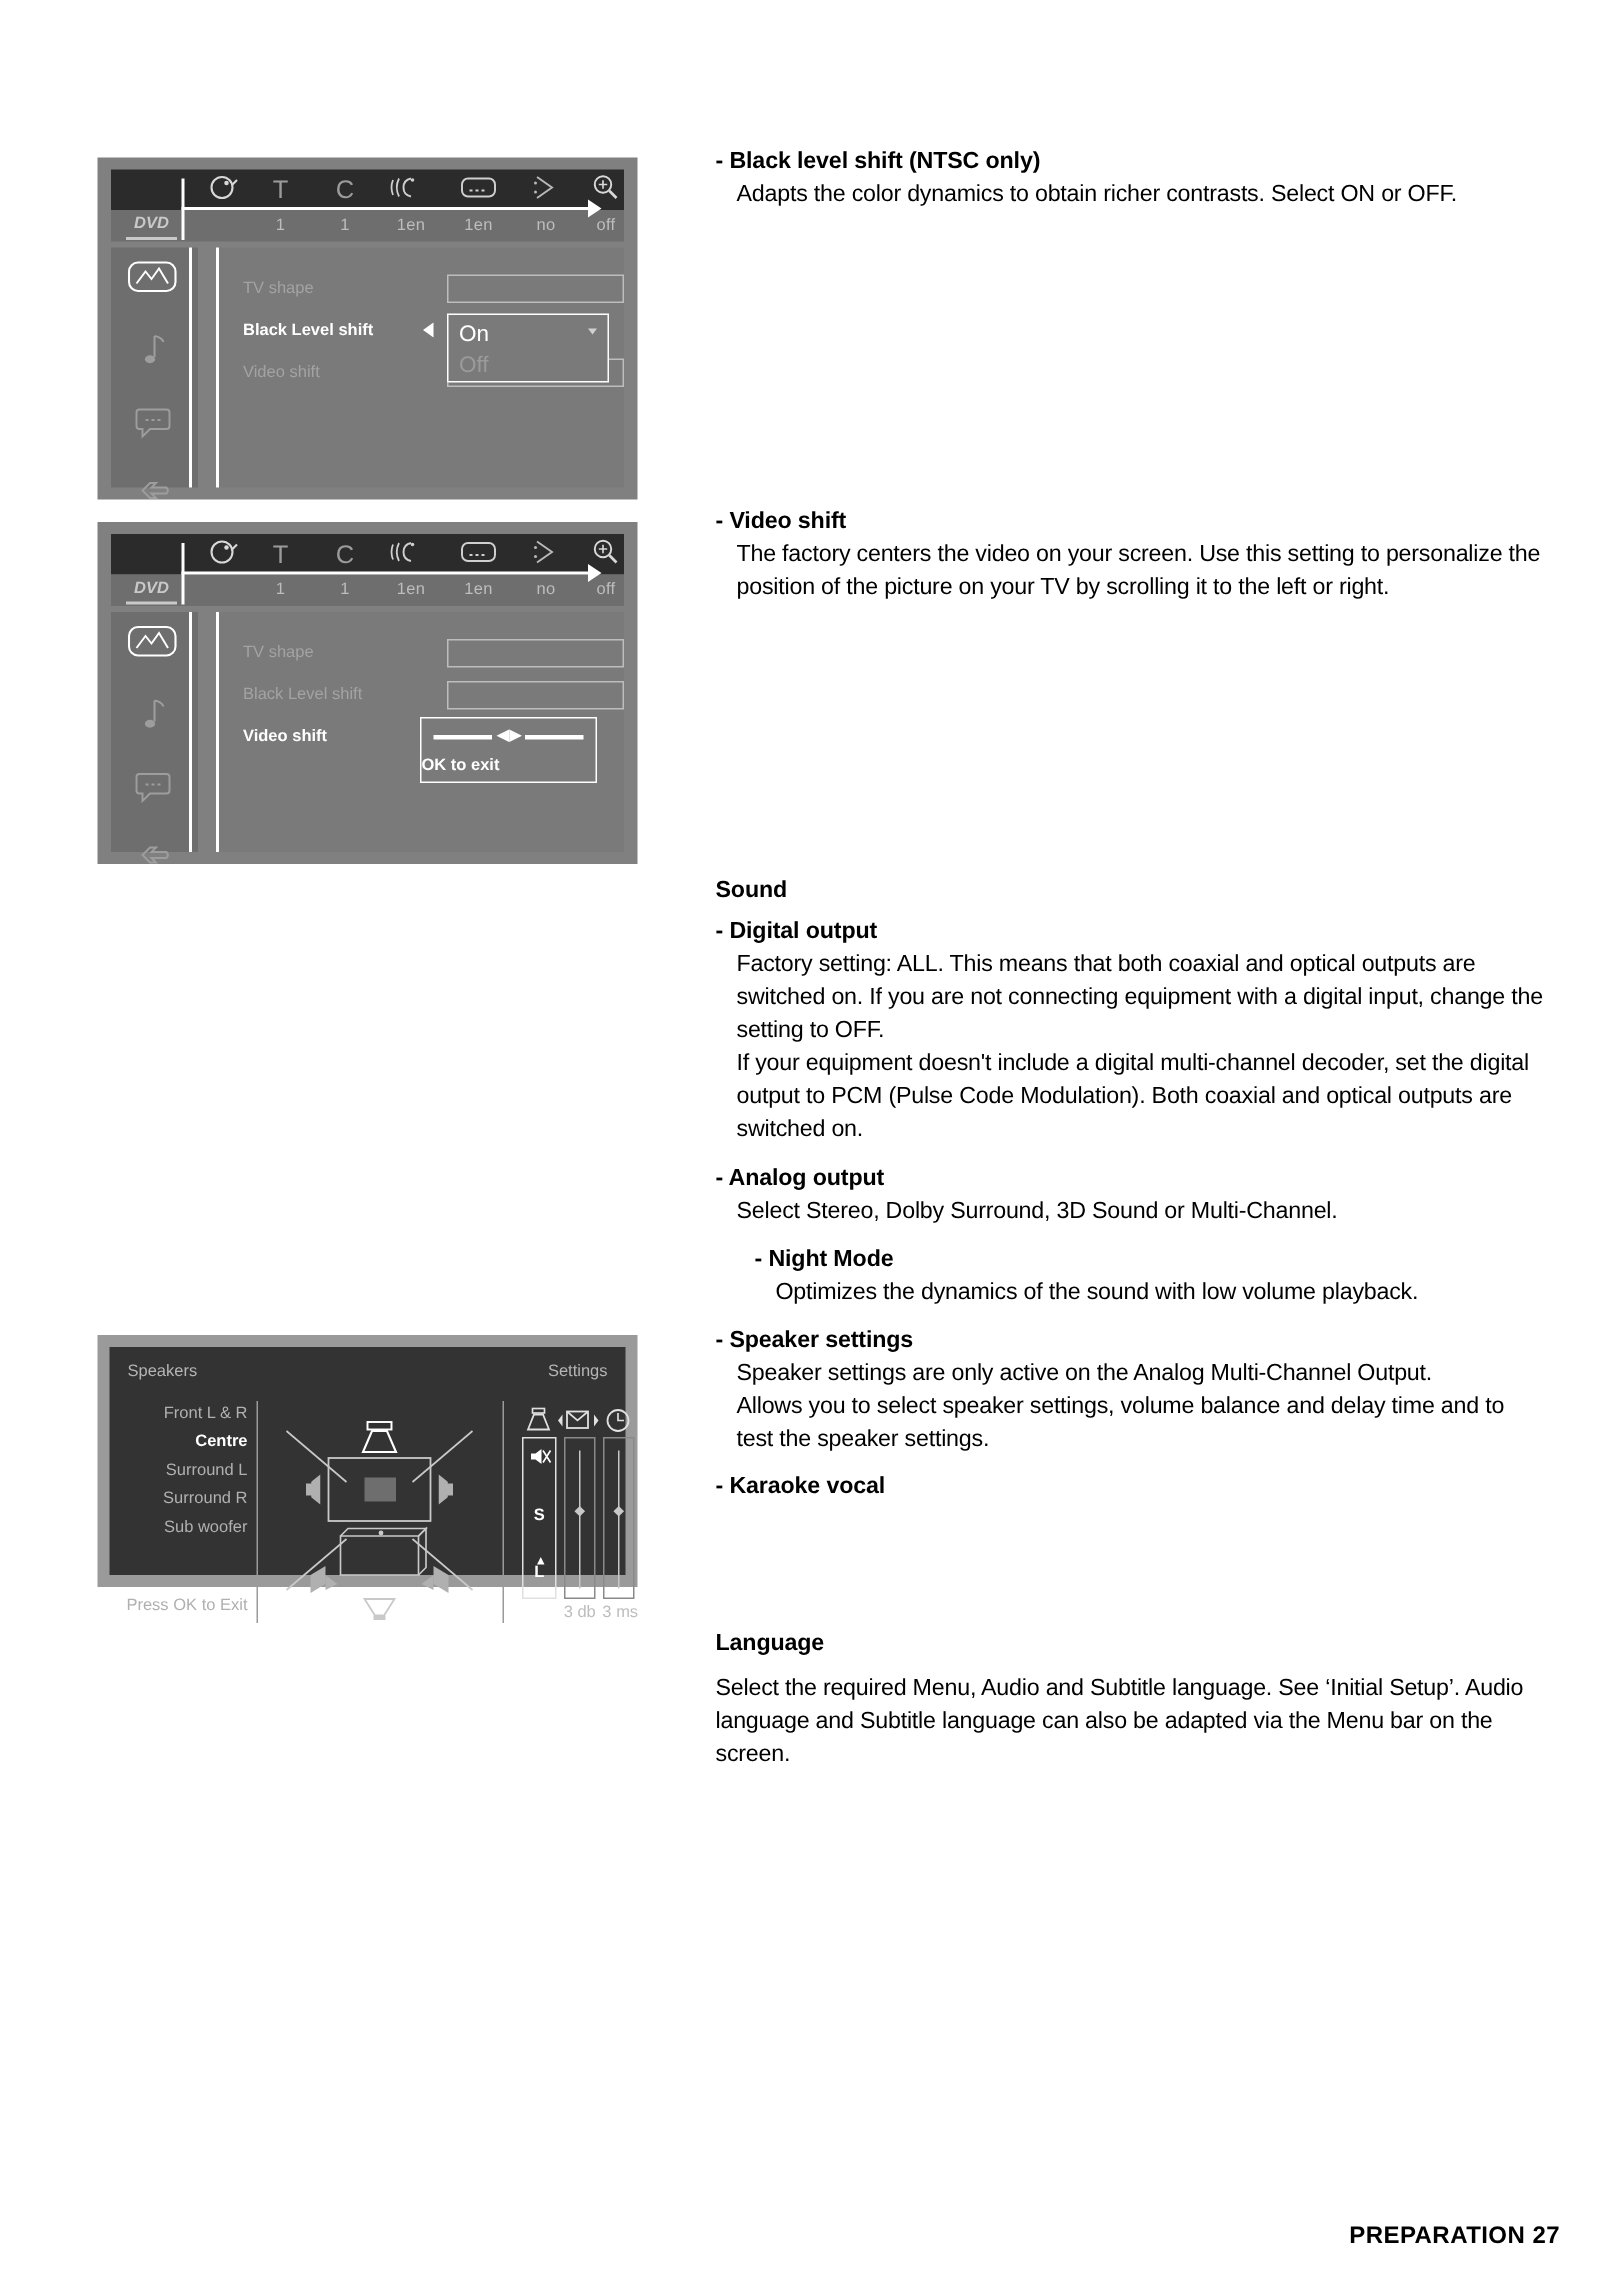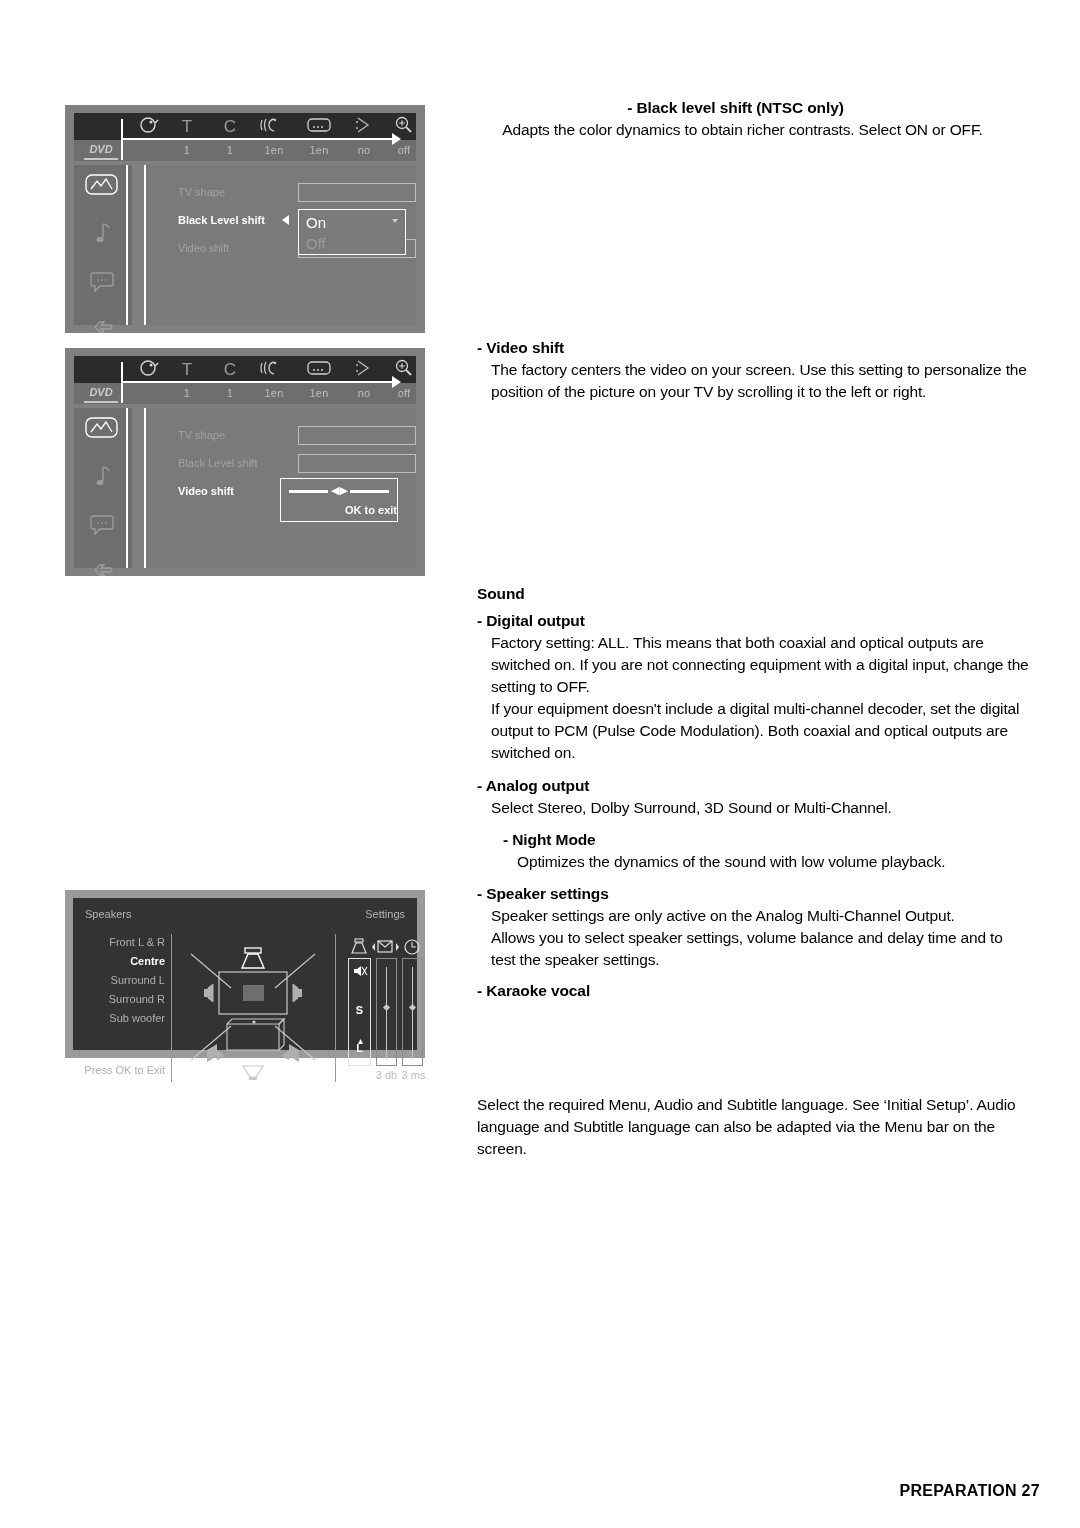--- a/index.html
+++ b/index.html
@@ -136,21 +136,20 @@
   .opt-row {
     position: absolute;
     left: 18px;
   }
   .opt-label {
     position: absolute;
     left: 0;
     font-size: 11px;
     color: #a3a3a3;
     white-space: nowrap;
-    margin-left: 16px;
   }
   .opt-label.active { color: #ffffff; font-weight: bold; }
   .opt-box {
     position: absolute;
     border: 1px solid #bdbdbd;
     background: transparent;
     box-sizing: border-box;
   }
   .dropdown {
     position: absolute;
@@ -193,21 +192,21 @@
   }
   .slider-lr {
     position: absolute;
     font-size: 11px;
     color: #ffffff;
     line-height: 1;
   }
   .ok-exit {
     position: absolute;
     left: 0; right: 0;
-    text-align: right;
+    text-align: left;
     font-size: 11px;
     color: #ffffff;
     font-weight: bold;
   }
 
   
   .spk {
     position: absolute;
     background: #9a9a9a;
   }
@@ -631,21 +630,21 @@
         <div class="meter-knob" style="left:7px; top:46px;"></div>
       </div>
 
       <div class="meter-lbl bold" style="left:3px; top:131px; width:23px;">L</div>
       <div class="meter-lbl" style="left:28px; top:131px; width:27px;">3 db</div>
       <div class="meter-lbl" style="left:55px; top:131px; width:27px;">3 ms</div>
     </div>
   </div>
 </div>
 
-<div class="blk" style="left:459px; top:98px;text-align:center;">
+<div class="blk" style="left:477px; top:98px;">
   <h3 class="head">- Black level shift (NTSC only)</h3>
   <p class="para indent">Adapts the color dynamics to obtain richer contrasts. Select ON or OFF.</p>
 </div>
 
 <div class="blk" style="left:477px; top:338px;">
   <h3 class="head">- Video shift</h3>
   <p class="para indent">The factory centers the video on your screen. Use this setting to personalize the position of the picture on your TV by scrolling it to the left or right.</p>
 </div>
 
 <div class="blk" style="left:477px; top:584px;">
@@ -672,16 +671,17 @@
   <h3 class="head">- Speaker settings</h3>
   <p class="para indent">Speaker settings are only active on the Analog Multi-Channel Output.</p>
   <p class="para indent">Allows you to select speaker settings, volume balance and delay time and to test the speaker settings.</p>
 </div>
 
 <div class="blk" style="left:477px; top:981px;">
   <h3 class="head">- Karaoke vocal</h3>
 </div>
 
 <div class="blk" style="left:477px; top:1086px;">
+  <h3 class="head">Language</h3>
   <p class="para" style="margin-top:8px;">Select the required Menu, Audio and Subtitle language. See ‘Initial Setup’. Audio language and Subtitle language can also be adapted via the Menu bar on the screen.</p>
 </div>
 
 <div class="footer">PREPARATION 27</div>
 
 </body></html>

